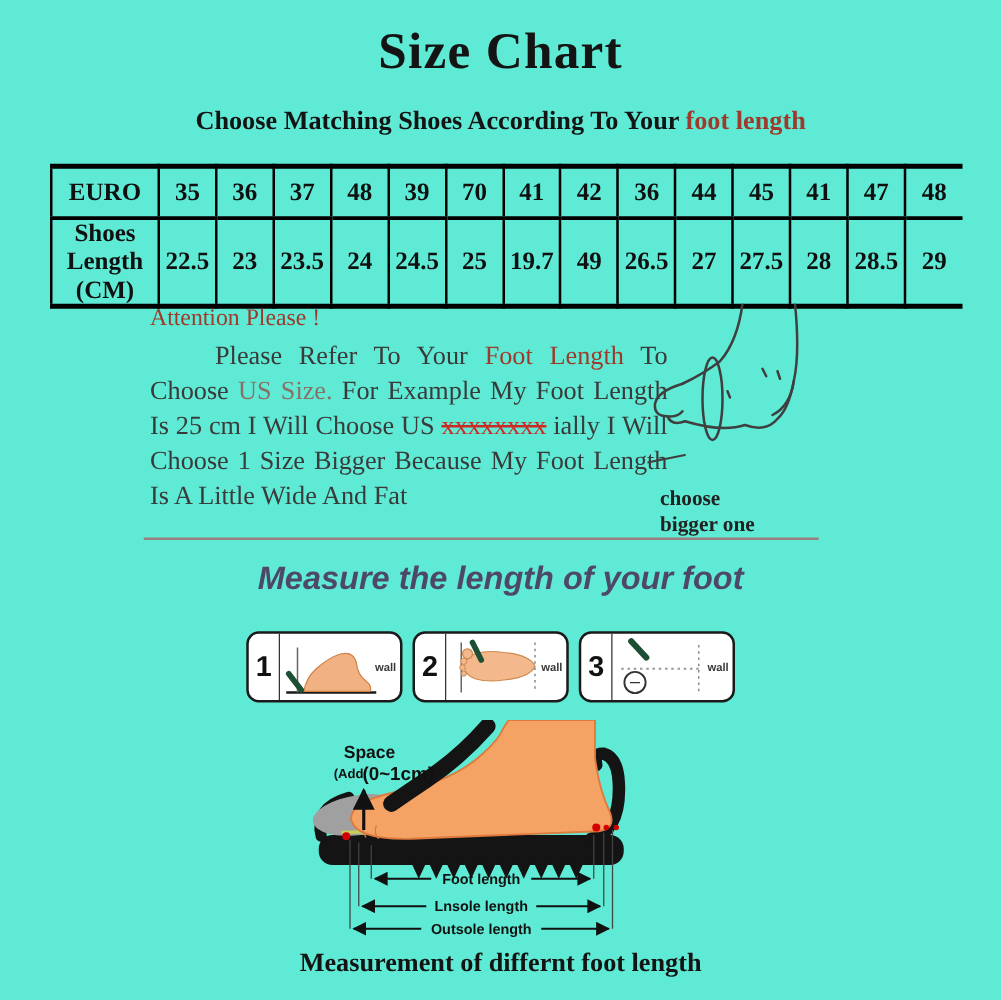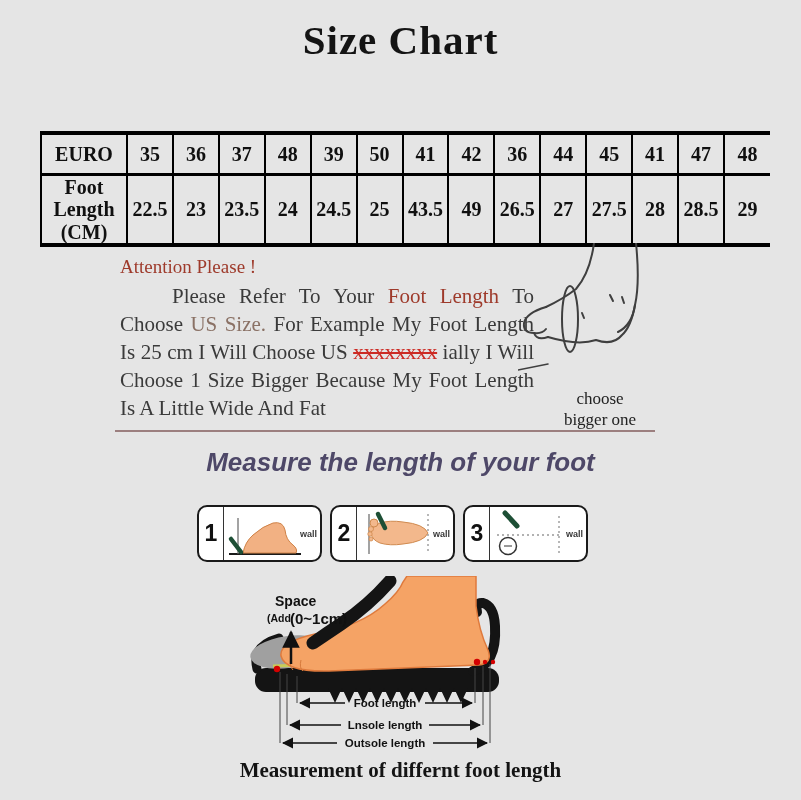--- a/index.html
+++ b/index.html
@@ -1,17 +1,17 @@
 <!DOCTYPE html>
 <html><head>
 <meta charset="utf-8">
 <style>
   html,body { margin:0; padding:0; background:#fff; }
   .page {
-    position:relative; width:801px; height:800px; background:#e5e5e5;
+    position:relative; width:801px; height:800px; background:#5eead4;
     overflow:hidden; font-family:"Liberation Serif", serif; color:#1a1a1a;
   }
   
   .main-title {
     position:absolute; top:16px; left:0; width:100%; text-align:center;
     font-size:41px; font-weight:bold; color:#141414; letter-spacing:1px;
   }
   .subtitle {
     position:absolute; top:84px; left:0; width:100%; text-align:center;
     font-size:21px; font-weight:bold; color:#141414;
@@ -22,33 +22,33 @@
   table.size-table { border-collapse:collapse; table-layout:fixed; width:730px;
     border-top:4px solid #000; border-bottom:4px solid #000; }
   table.size-table td {
     border-left:2px solid #000; text-align:center; vertical-align:middle;
     font-weight:bold; font-size:20px; padding:0; color:#101010;
   }
   table.size-table tr.r1 td { height:38px; border-bottom:3px solid #000; }
   table.size-table tr.r2 td { height:57px; }
   td.rowlabel { font-size:18px; line-height:1.12; white-space:pre-line; }
   
-  .attention { position:absolute; left:120px; top:256px; width:414px; }
+  .attention { position:absolute; left:120px; top:244px; width:414px; }
   .attention-heading { font-size:19px; color:#9e3a2b; margin-bottom:4px; }
   .attention-par {
     font-size:21px; line-height:28px; color:#3a3a3a;
     text-align:justify; text-indent:52px;
   }
   .attention-par .c-brick { color:#9e3a2b; }
   .attention-par .c-gray  { color:#8a7165; }
   .attention-par .c-red   { color:#cc2b24; }
   .foot-sketch { position:absolute; left:518px; top:243px; }
   .choose-note {
-    position:absolute; left:540px; top:388px; width:120px; text-align:center;
-    font-size:17px; line-height:21px; color:#222;
+    position:absolute; left:528px; top:388px; width:120px; text-align:left;
+    font-size:17px; line-height:21px; color:#222;font-weight:bold;
   }
   
   .divider { position:absolute; left:115px; top:430px; width:540px; height:2px;
     background:#9c7f7f; }
   .measure-heading {
     position:absolute; top:447px; left:0; width:100%; text-align:center;
     font-family:"Liberation Sans", sans-serif; font-style:italic; font-weight:bold;
     font-size:26px; color:#4e4868;
   }
   .steps-row { position:absolute; left:197px; top:505px; display:flex; gap:8px; }
@@ -77,55 +77,56 @@
     font-size:21px; font-weight:bold; color:#141414;
   }
 </style>
 </head>
 <body>
 
 <div class="page">
 
   <div class="main-title">Size Chart</div>
 
+  <div class="subtitle"><span>Choose Matching Shoes According To Your </span><span class="hl">foot length</span></div>
 
   <div class="size-table-wrap">
     <table class="size-table">
       <colgroup>
           <col style="width:86px">
         </colgroup>
       <tbody>
           <tr class="r1">
         <td class="rowlabel" style="border-left:2.5px solid #000;">EURO</td>
         <td>35</td>
         <td>36</td>
         <td>37</td>
         <td>48</td>
         <td>39</td>
-        <td>50</td>
+        <td>70</td>
         <td>41</td>
         <td>42</td>
         <td>36</td>
         <td>44</td>
         <td>45</td>
         <td>41</td>
         <td>47</td>
         <td>48</td>
       </tr>
       <tr class="r2">
-        <td class="rowlabel" style="border-left:2.5px solid #000;">Foot
+        <td class="rowlabel" style="border-left:2.5px solid #000;">Shoes
 Length
 (CM)</td>
         <td>22.5</td>
         <td>23</td>
         <td>23.5</td>
         <td>24</td>
         <td>24.5</td>
         <td>25</td>
-        <td>43.5</td>
+        <td>19.7</td>
         <td>49</td>
         <td>26.5</td>
         <td>27</td>
         <td>27.5</td>
         <td>28</td>
         <td>28.5</td>
         <td>29</td>
       </tr>
     </tbody>
       </table>

